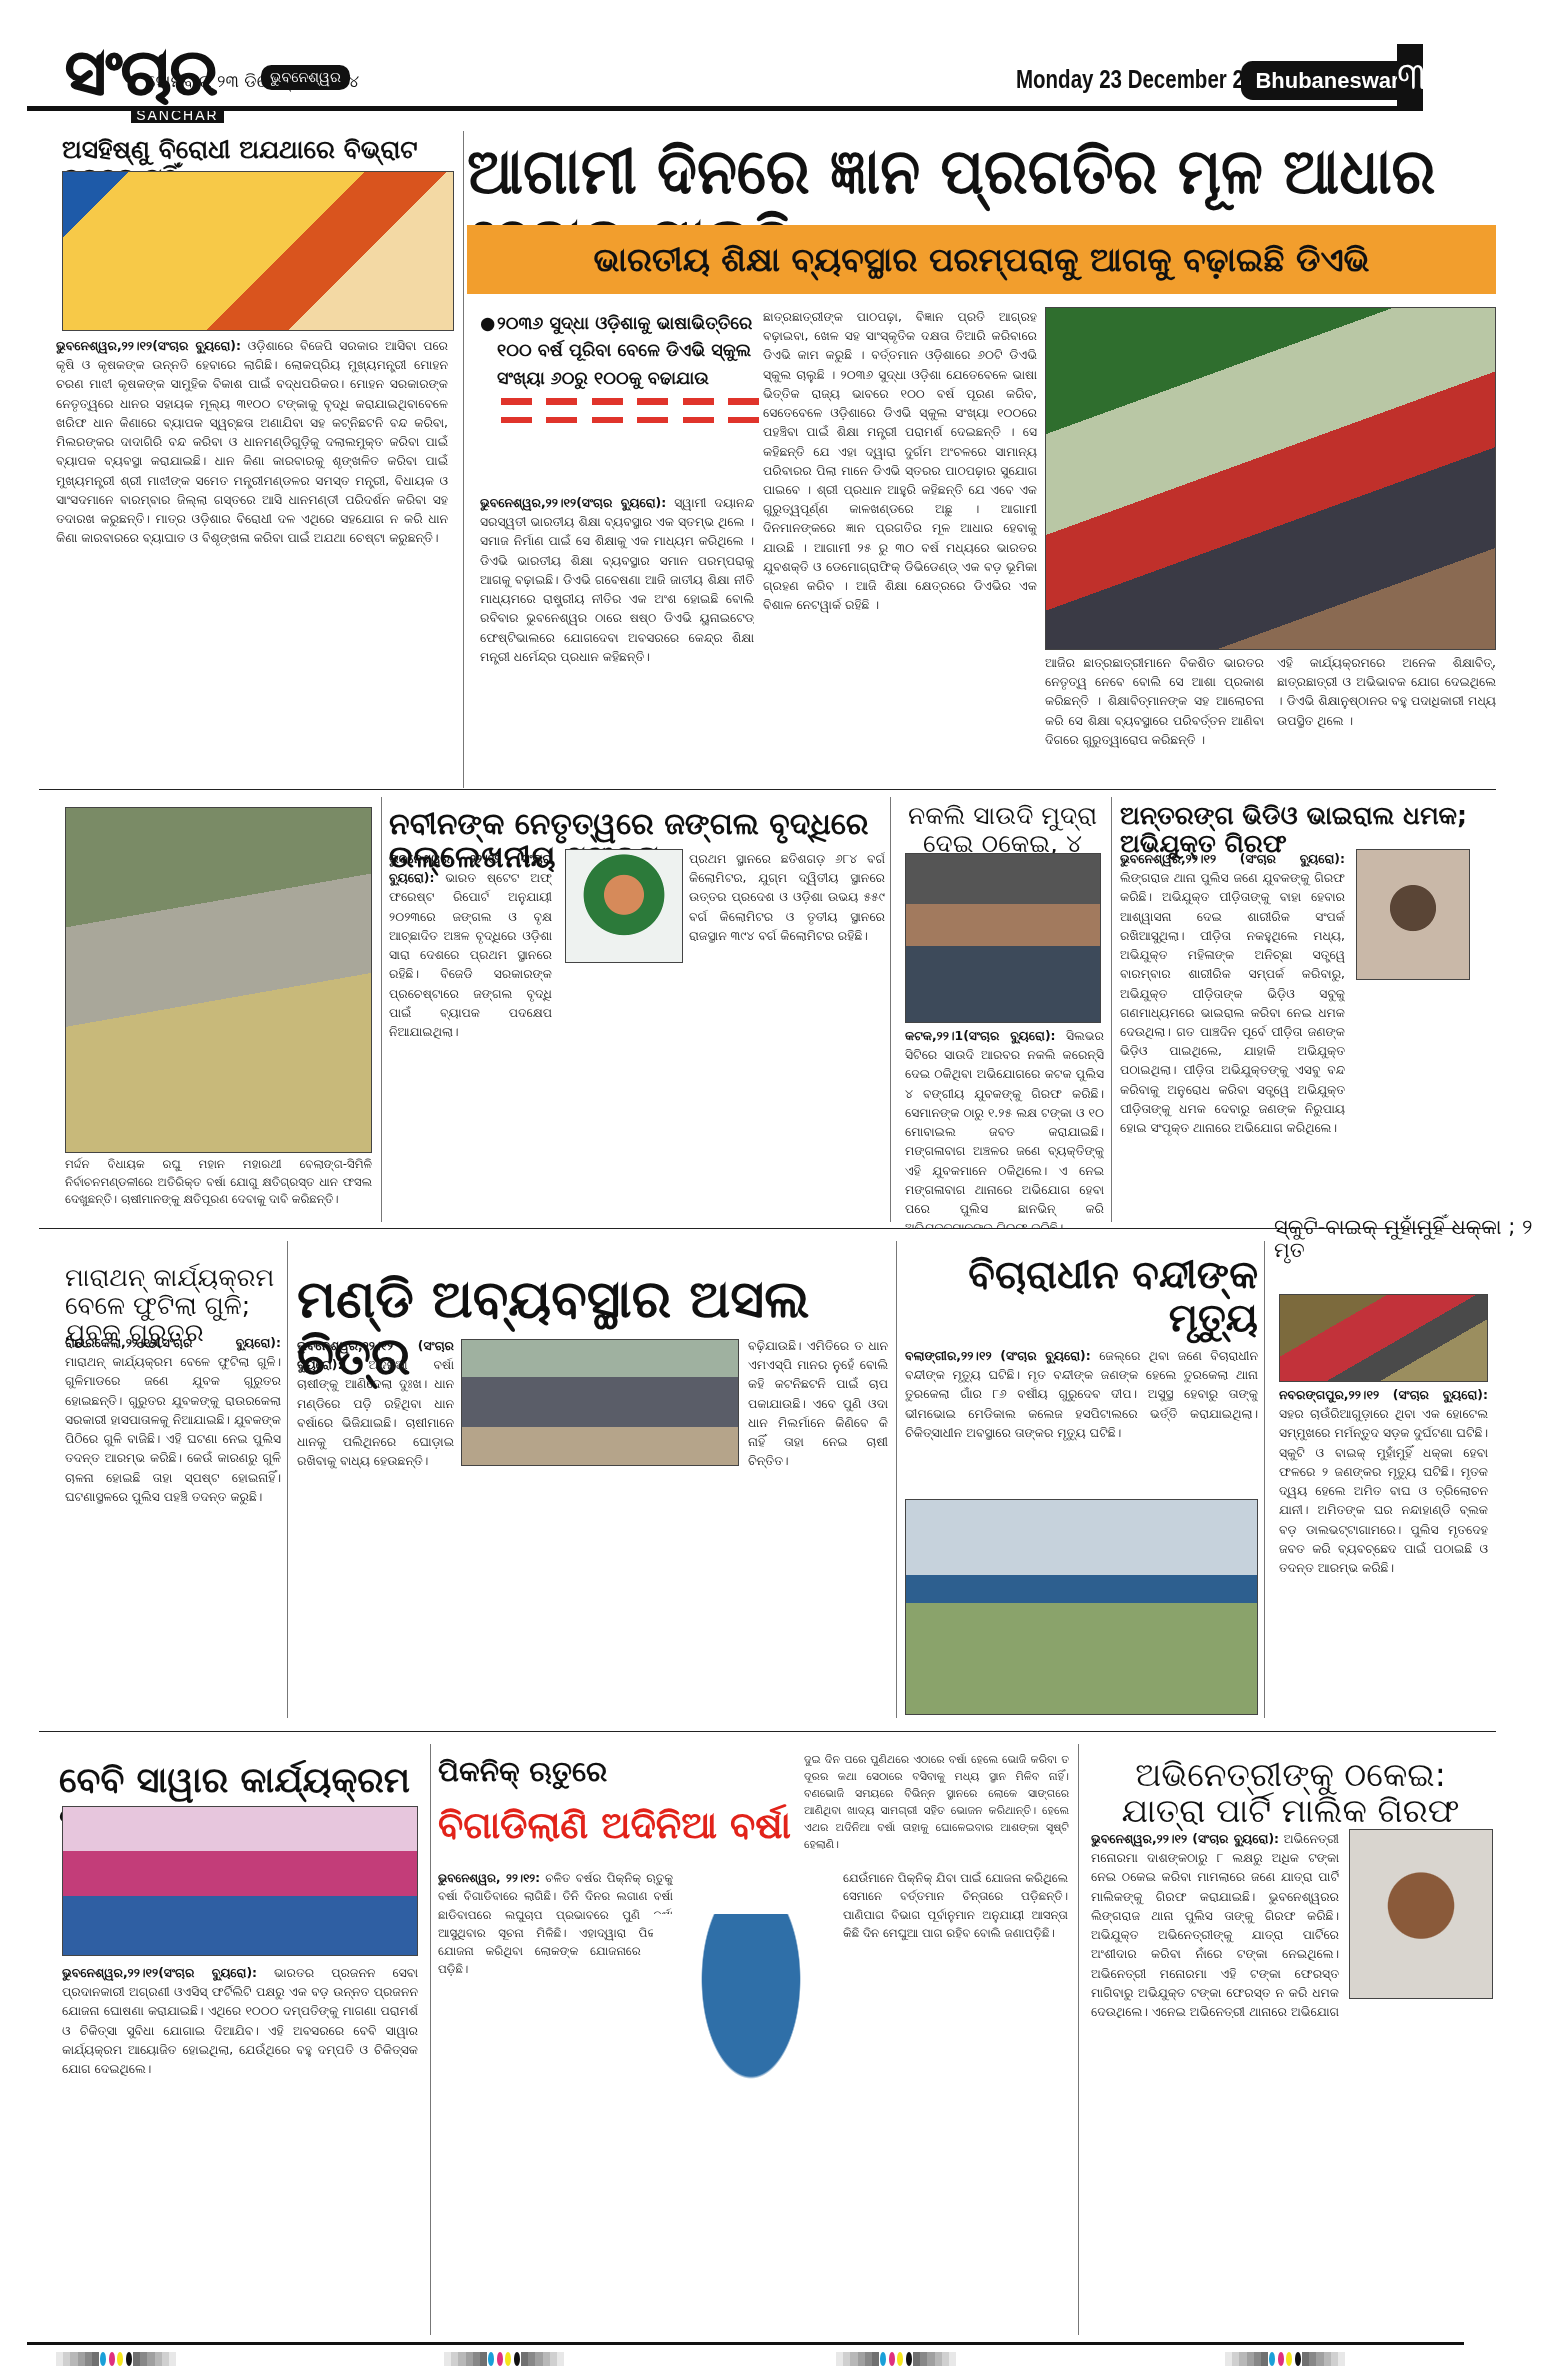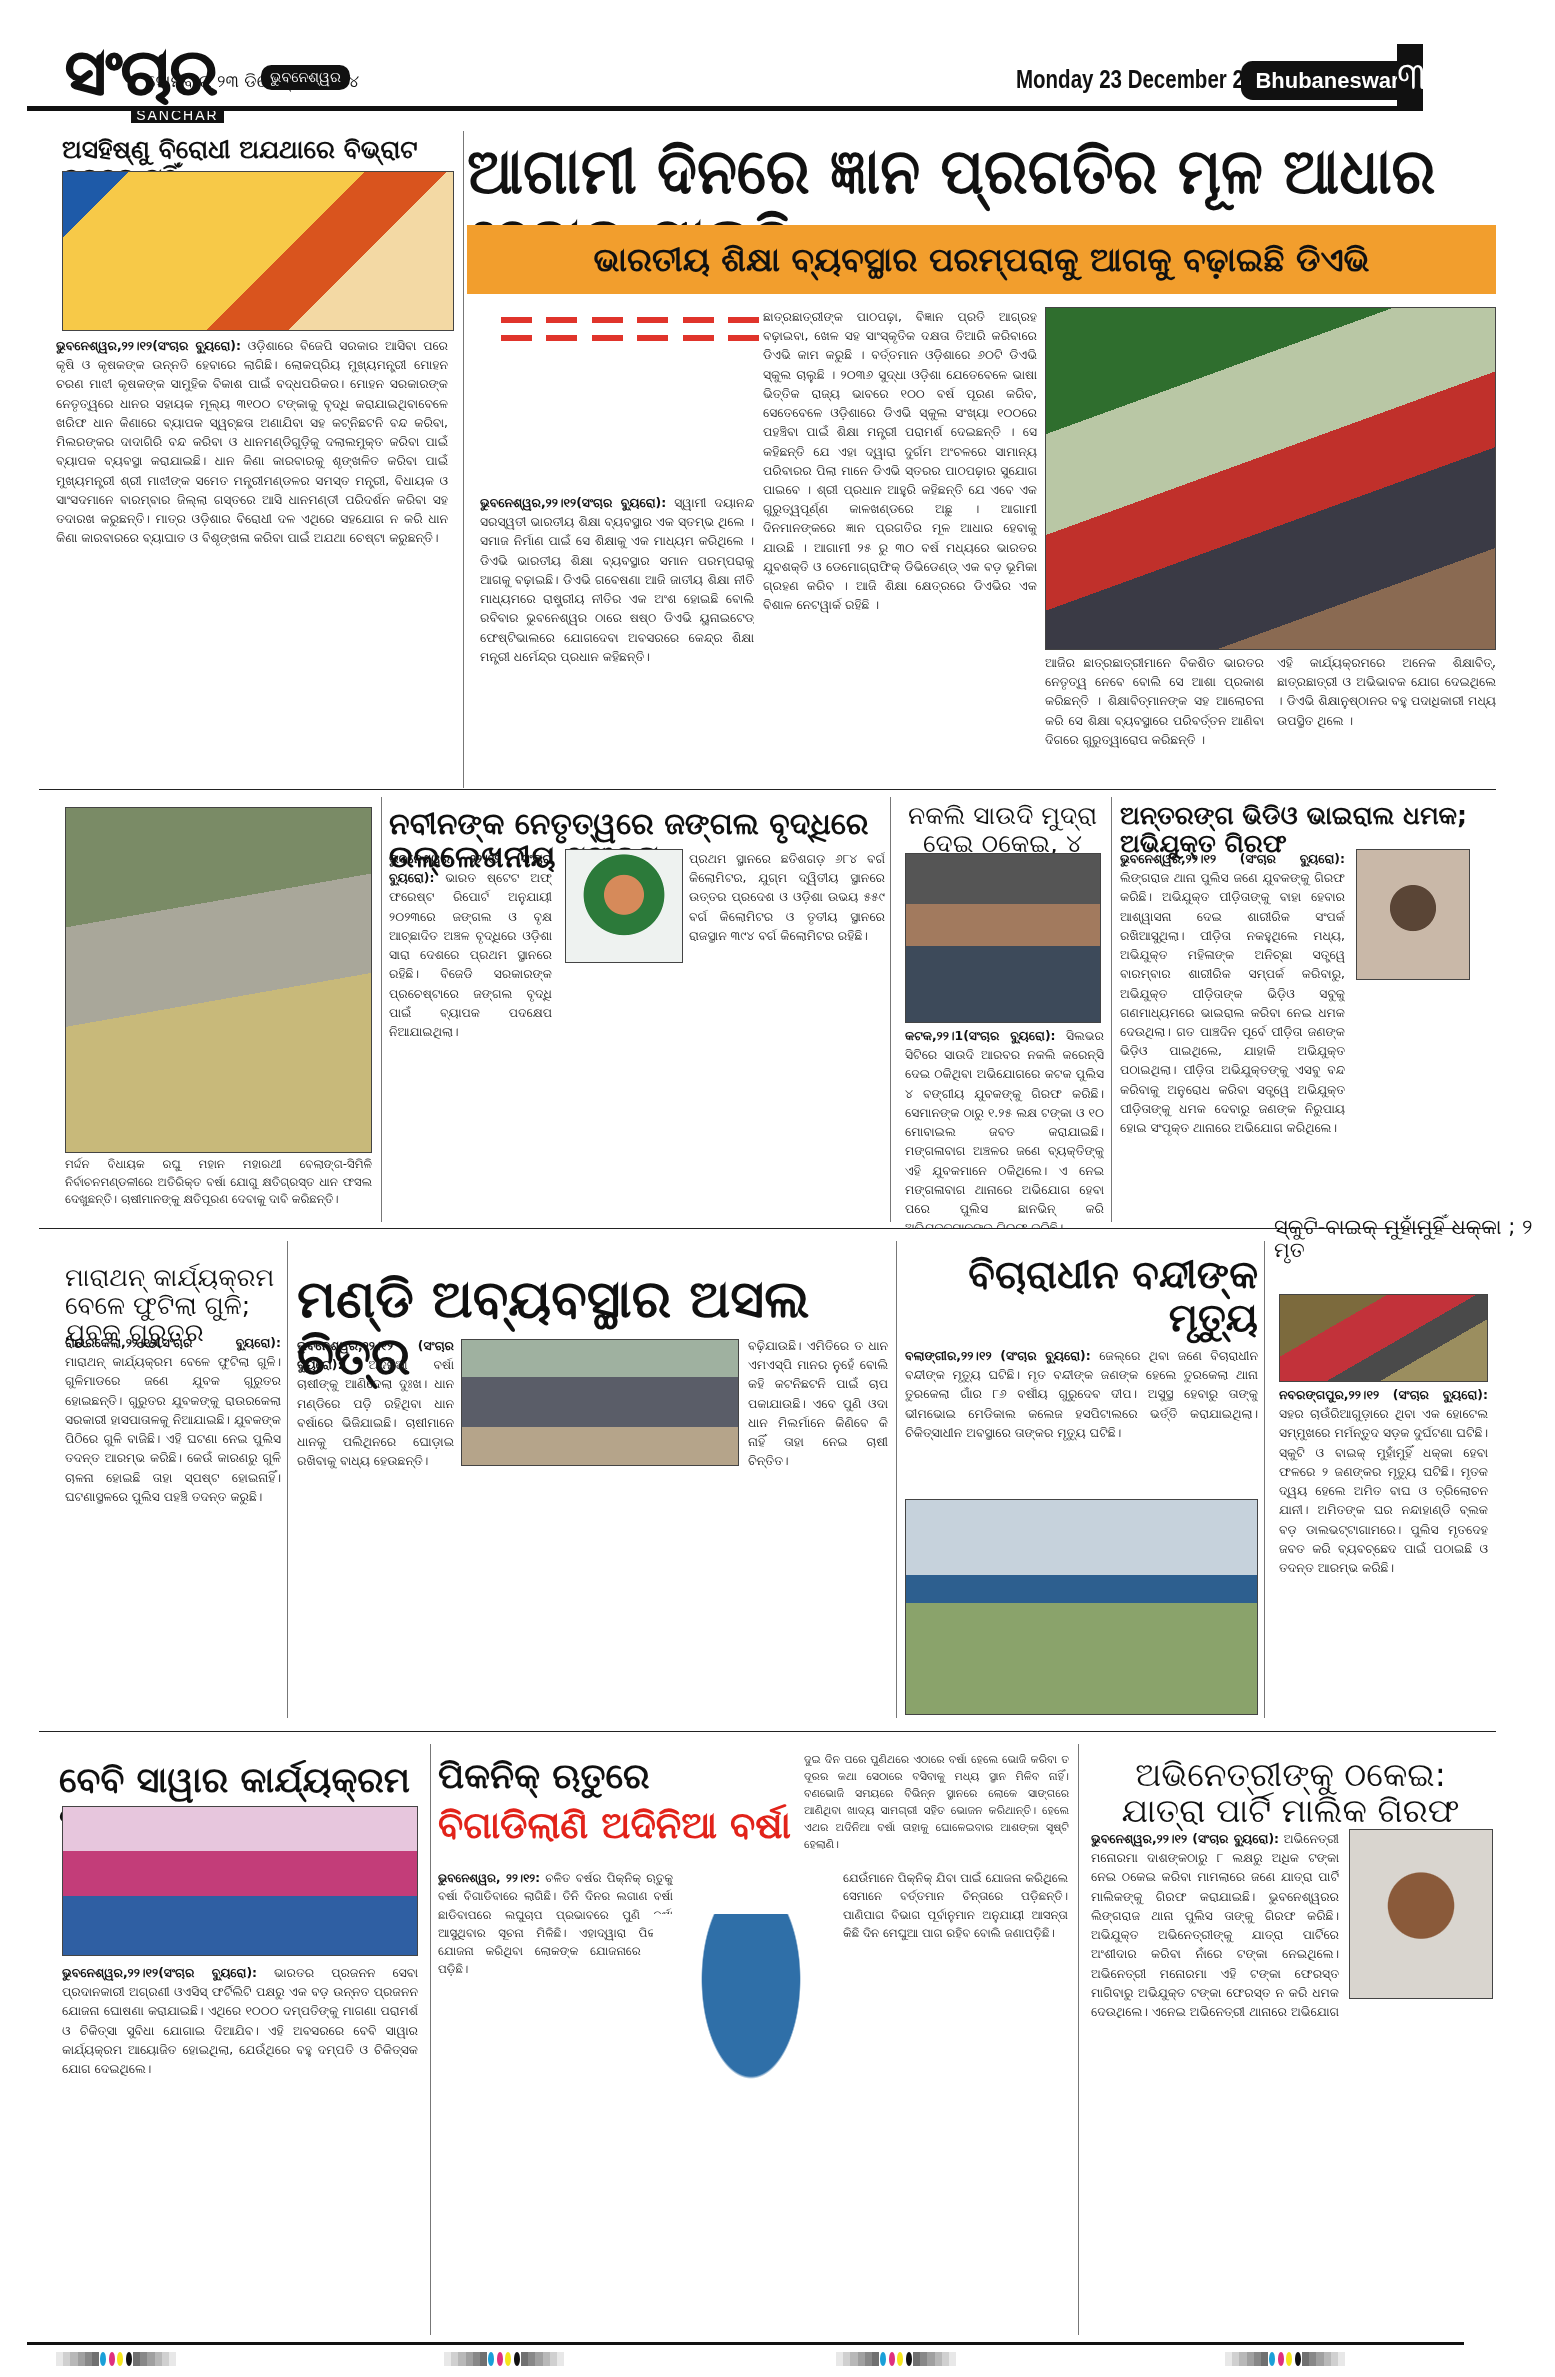--- a/index.html
+++ b/index.html
@@ -89,20 +89,21 @@
   </div>
 </section>
 <div class="vline" style="left:463px;top:131px;height:657px;"></div>
 
 <section>
   <div class="headline h-xl" style="left:467px;top:137px;width:1111px;">ଆଗାମୀ ଦିନରେ ଜ୍ଞାନ ପ୍ରଗତିର ମୂଳ ଆଧାର ହେବାକୁ ଯାଉଛି</div>
   <div class="abs orange-band">
     <span>ଭାରତୀୟ ଶିକ୍ଷା ବ୍ୟବସ୍ଥାର ପରମ୍ପରାକୁ ଆଗକୁ ବଢ଼ାଇଛି ଡିଏଭି</span>
   </div>
   <div class="abs bullets">
+    <div class="bullet">୨୦୩୬ ସୁଦ୍ଧା ଓଡ଼ିଶାକୁ ଭାଷାଭିତ୍ତିରେ ୧୦୦ ବର୍ଷ ପୂରିବା ବେଳେ ଡିଏଭି ସ୍କୁଲ ସଂଖ୍ୟା ୬୦ରୁ ୧୦୦କୁ ବଢାଯାଉ</div>
     <div class="dashrow">
         <i></i>
         <i></i>
         <i></i>
         <i></i>
         <i></i>
         <i></i>
       </div>
     <div class="dashrow">
         <i></i>
@@ -205,21 +206,21 @@
   <div class="headline h-l" style="left:59px;top:1761px;width:366px;font-size:35px;">ବେବି ସାୱାର କାର୍ଯ୍ୟକ୍ରମ ପାଳନ</div>
   <div class="photo ph-baby" style="left:62px;top:1806px;width:356px;height:150px;"></div>
   <div class="body" style="left:62px;top:1963px;width:356px;height:372px;overflow:hidden;">
     <b>ଭୁବନେଶ୍ୱର,୨୨।୧୨(ସଂଚାର ବ୍ୟୁରୋ):</b>
     <span>ଭାରତର ପ୍ରଜନନ ସେବା ପ୍ରଦାନକାରୀ ଅଗ୍ରଣୀ ଓଏସିସ୍ ଫର୍ଟିଲିଟି ପକ୍ଷରୁ ଏକ ବଡ଼ ଉନ୍ନତ ପ୍ରଜନନ ଯୋଜନା ଘୋଷଣା କରାଯାଇଛି। ଏଥିରେ ୧୦୦୦ ଦମ୍ପତିଙ୍କୁ ମାଗଣା ପରାମର୍ଶ ଓ ଚିକିତ୍ସା ସୁବିଧା ଯୋଗାଇ ଦିଆଯିବ। ଏହି ଅବସରରେ ବେବି ସାୱାର କାର୍ଯ୍ୟକ୍ରମ ଆୟୋଜିତ ହୋଇଥିଲା, ଯେଉଁଥିରେ ବହୁ ଦମ୍ପତି ଓ ଚିକିତ୍ସକ ଯୋଗ ଦେଇଥିଲେ।</span>
   </div>
 </section>
 <div class="vline" style="left:430px;top:1744px;height:591px;"></div>
 
 <section>
-  <div class="headline h-l" style="left:438px;top:1757px;width:366px;font-size:35px;">ପିକନିକ୍ ଋତୁରେ</div>
+  <div class="headline h-l" style="left:438px;top:1757px;width:366px;font-size:28px;">ପିକନିକ୍ ଋତୁରେ</div>
   <div class="headline h-l h-red" style="left:438px;top:1806px;width:366px;font-size:37px;">ବିଗାଡିଲାଣି ଅଦିନିଆ ବର୍ଷା</div>
   <div class="body" style="left:804px;top:1751px;width:265px;height:124px;overflow:hidden;font-size:11px;">ଦୁଇ ଦିନ ପରେ ପୁଣିଥରେ ଏଠାରେ ବର୍ଷା ହେଲେ ଭୋଜି କରିବା ତ ଦୂରର କଥା ସେଠାରେ ବସିବାକୁ ମଧ୍ୟ ସ୍ଥାନ ମିଳିବ ନାହିଁ। ବଣଭୋଜି ସମୟରେ ବିଭିନ୍ନ ସ୍ଥାନରେ ଲୋକେ ସାଙ୍ଗରେ ଆଣିଥିବା ଖାଦ୍ୟ ସାମଗ୍ରୀ ସହିତ ଭୋଜନ କରିଥାନ୍ତି। ହେଲେ ଏଥର ଅଦିନିଆ ବର୍ଷା ତାହାକୁ ଘୋଳେଇବାର ଆଶଙ୍କା ସୃଷ୍ଟି ହେଲାଣି।</div>
   <div class="body" style="left:438px;top:1869px;width:235px;height:467px;overflow:hidden;font-size:11.8px;">
     <b>ଭୁବନେଶ୍ୱର, ୨୨।୧୨:</b>
     <span>ଚଳିତ ବର୍ଷର ପିକ୍‌ନିକ୍ ଋତୁକୁ ବର୍ଷା ବିଗାଡିବାରେ ଲାଗିଛି। ତିନି ଦିନର ଲଗାଣ ବର୍ଷା ଛାଡିବାପରେ ଲଘୁଚାପ ପ୍ରଭାବରେ ପୁଣି ବର୍ଷା ଆସୁଥିବାର ସୂଚନା ମିଳିଛି। ଏହାଦ୍ୱାରା ପିକ୍‌ନିକ୍ ଯୋଜନା କରିଥିବା ଲୋକଙ୍କ ଯୋଜନାରେ ପାଣି ପଡ଼ିଛି।</span>
   </div>
   <div class="photo ph-umbrella" style="left:653px;top:1914px;width:196px;height:261px;"></div>
   <div class="body" style="left:843px;top:1869px;width:225px;height:467px;overflow:hidden;font-size:11.8px;">ଯେଉଁମାନେ ପିକ୍‌ନିକ୍ ଯିବା ପାଇଁ ଯୋଜନା କରିଥିଲେ ସେମାନେ ବର୍ତ୍ତମାନ ଚିନ୍ତାରେ ପଡ଼ିଛନ୍ତି। ପାଣିପାଗ ବିଭାଗ ପୂର୍ବାନୁମାନ ଅନୁଯାୟୀ ଆସନ୍ତା କିଛି ଦିନ ମେଘୁଆ ପାଗ ରହିବ ବୋଲି ଜଣାପଡ଼ିଛି।</div>
 </section>
 <div class="vline" style="left:1078px;top:1744px;height:591px;"></div>

